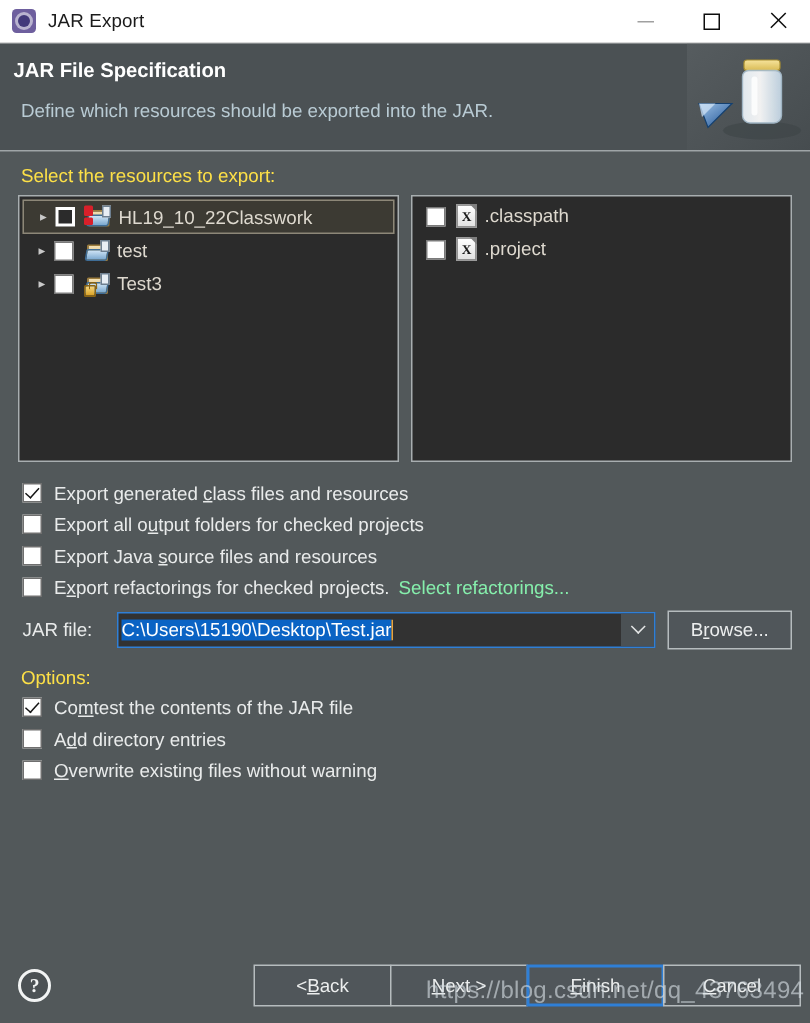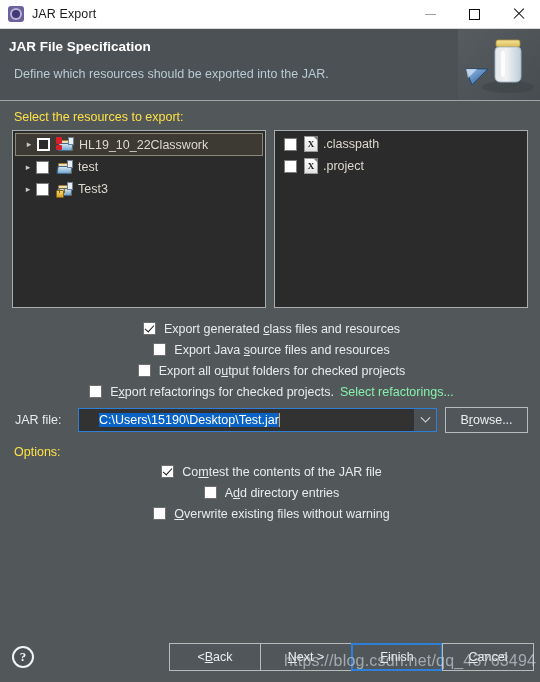--- a/index.html
+++ b/index.html
@@ -244,21 +244,20 @@
     font-size: 12.5px;
     color: #ded9cf;
   }
 
   
   .opt-row {
     display: flex;
     align-items: center;
     height: 21px;
     margin-left: 3px;
-    justify-content: center;
   }
   .opt-box {
     width: 13px; height: 13px;
     background: #ffffff;
     border: 1px solid #6f6f6f;
     flex: none;
     margin-right: 8px;
     position: relative;
   }
   .opt-box.checked::after {
@@ -301,21 +300,21 @@
     background: #323232;
     border: 1px solid #2f7fd6;
     display: flex;
     align-items: center;
     overflow: hidden;
   }
   .combo-text {
     flex: 1;
     font-size: 12.5px;
     color: #ffffff;
-    padding-left: 20px;
+    padding-left: 2px;
     white-space: nowrap;
     overflow: hidden;
     position: relative;
   }
   .combo-text span.sel {
     background: #0a63c4;
     padding: 2px 0;
   }
   .caret {
     display: inline-block;
@@ -526,26 +525,26 @@
 
   <div style="margin-top:10px;">
 
     <div class="opt-row">
       <div class="opt-box checked"></div>
       <div class="opt-text"><span>Export generated </span><u class="mn">c</u><span>lass files and resources</span></div>
     </div>
 
     <div class="opt-row">
       <div class="opt-box"></div>
-      <div class="opt-text"><span>Export Java </span><u class="mn">s</u><span>ource files and resources</span></div>
+      <div class="opt-text"><span>Export all o</span><u class="mn">u</u><span>tput folders for checked projects</span></div>
     </div>
 
     <div class="opt-row">
       <div class="opt-box"></div>
-      <div class="opt-text"><span>Export all o</span><u class="mn">u</u><span>tput folders for checked projects</span></div>
+      <div class="opt-text"><span>Export Java </span><u class="mn">s</u><span>ource files and resources</span></div>
     </div>
 
     <div class="opt-row">
       <div class="opt-box"></div>
       <div class="opt-text"><span>E</span><u class="mn">x</u><span>port refactorings for checked projects.</span></div>
       <div class="disabled-link">Select refactorings...</div>
     </div>
 
   </div>
 

